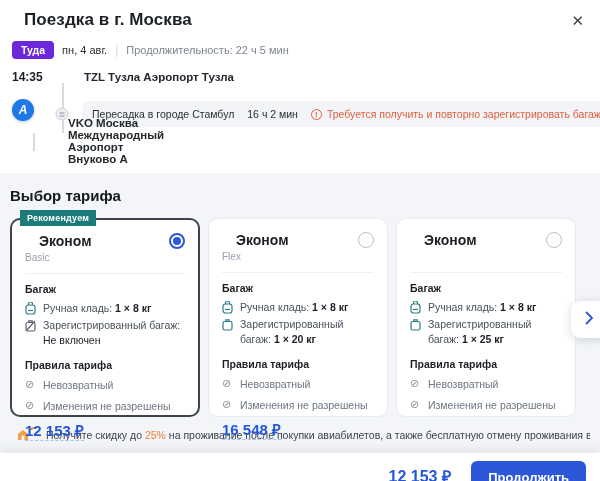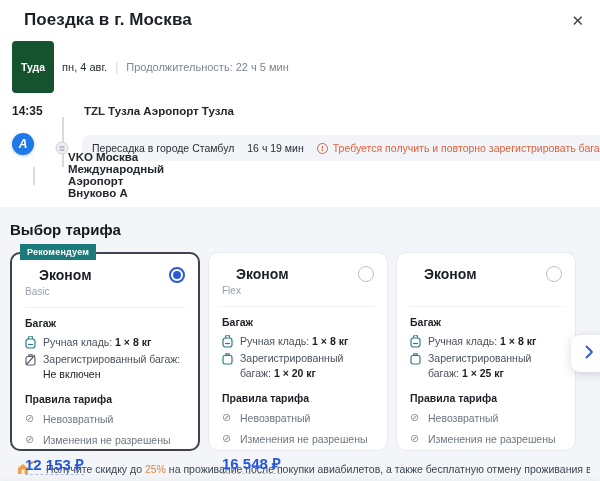--- a/index.html
+++ b/index.html
@@ -8,21 +8,21 @@
     width:600px; height:481px; overflow:hidden; position:relative;
     font-family:"Liberation Sans", sans-serif; background:#fff; color:#1c2026;
     display:flex; flex-direction:column;
   }
   
   .header { display:flex; justify-content:space-between; align-items:flex-start; padding:10px 14px 2px 24px; }
   .page-title { font-size:17px; font-weight:bold; letter-spacing:.1px; }
   .close-btn { font-size:15px; color:#3c414a; cursor:pointer; line-height:1; padding:3px 2px; }
   
   .meta-row { display:flex; align-items:center; gap:8px; padding:8px 12px 10px; font-size:11px; }
-  .badge-direction { background:#14532d; color:#fff; font-weight:bold; padding:20px 9px; border-radius:4px; font-size:10.5px; }
+  .badge-direction { background:#6d28d9; color:#fff; font-weight:bold; padding:3px 9px; border-radius:4px; font-size:10.5px; }
   .meta-date { color:#2a2e36; }
   .meta-sep { color:#d4d8de; font-size:12px; }
   .meta-duration { color:#7d8590; }
   
   .route { padding:0 12px 8px; }
   .route-grid { display:grid; grid-template-columns:42px 16px 1fr; grid-template-rows:26px 38px 32px; }
   .tcell { position:relative; }
   .tcell::before { content:""; position:absolute; left:50%; width:1.5px; background:#d7dbe1; top:0; bottom:0; }
   .tcell.t-first::before { top:14px; }
   .tcell.t-last::before { bottom:14px; }
@@ -115,21 +115,21 @@
       <div class="airline-logo">
           <span>A</span>
         </div>
     </div>
     <div class="tcell">
       <span class="transfer-dot"></span>
     </div>
     <div class="layover-row">
       <div class="layover-box">
         <span class="layover-text">Пересадка в городе Стамбул</span>
-        <span class="layover-duration">16 ч 19 мин</span>
+        <span class="layover-duration">16 ч 2 мин</span>
         <span class="layover-warning">
           <span class="warn-icon">!</span>
           <span>Требуется получить и повторно зарегистрировать багаж</span>
         </span>
       </div>
 
     </div>
 
     <div class="tcell t-last"></div>
     <div class="row-arrive-c3">

